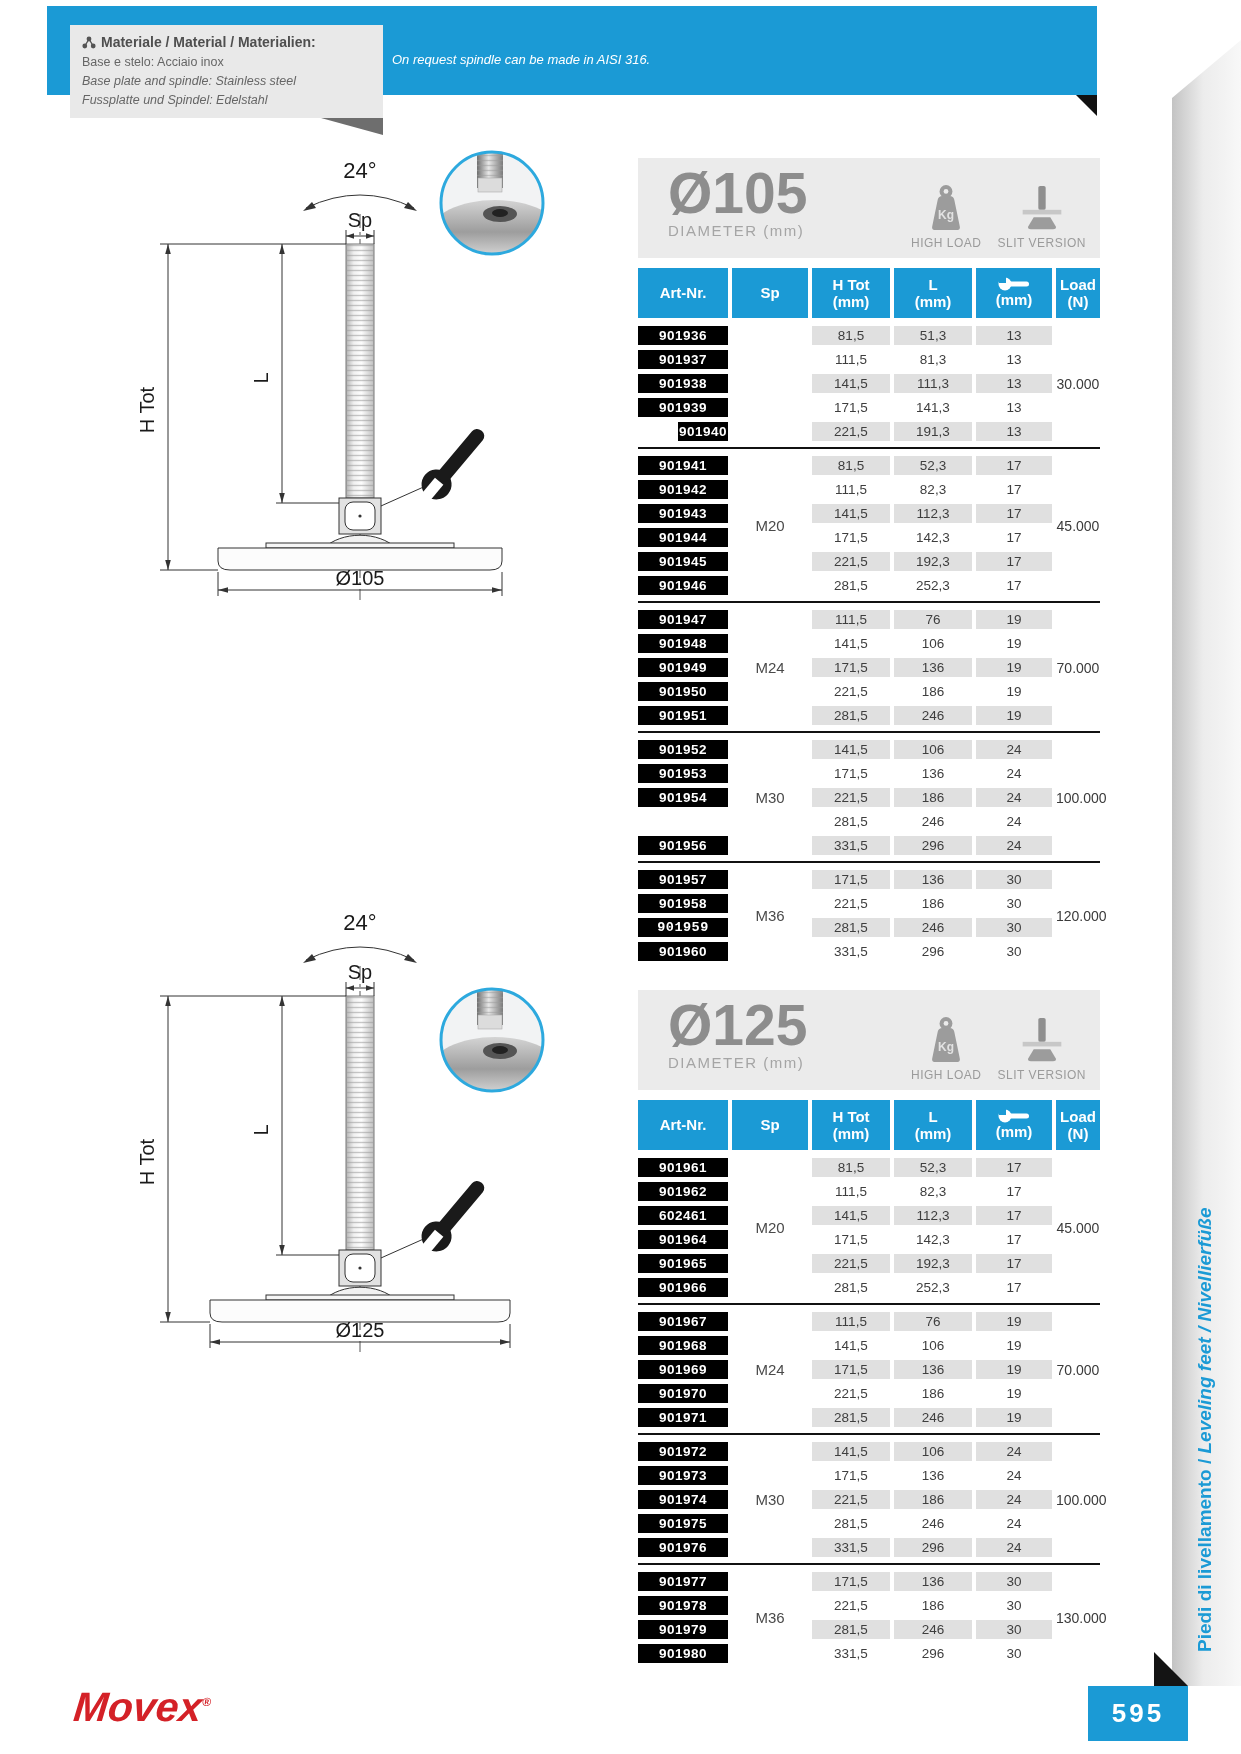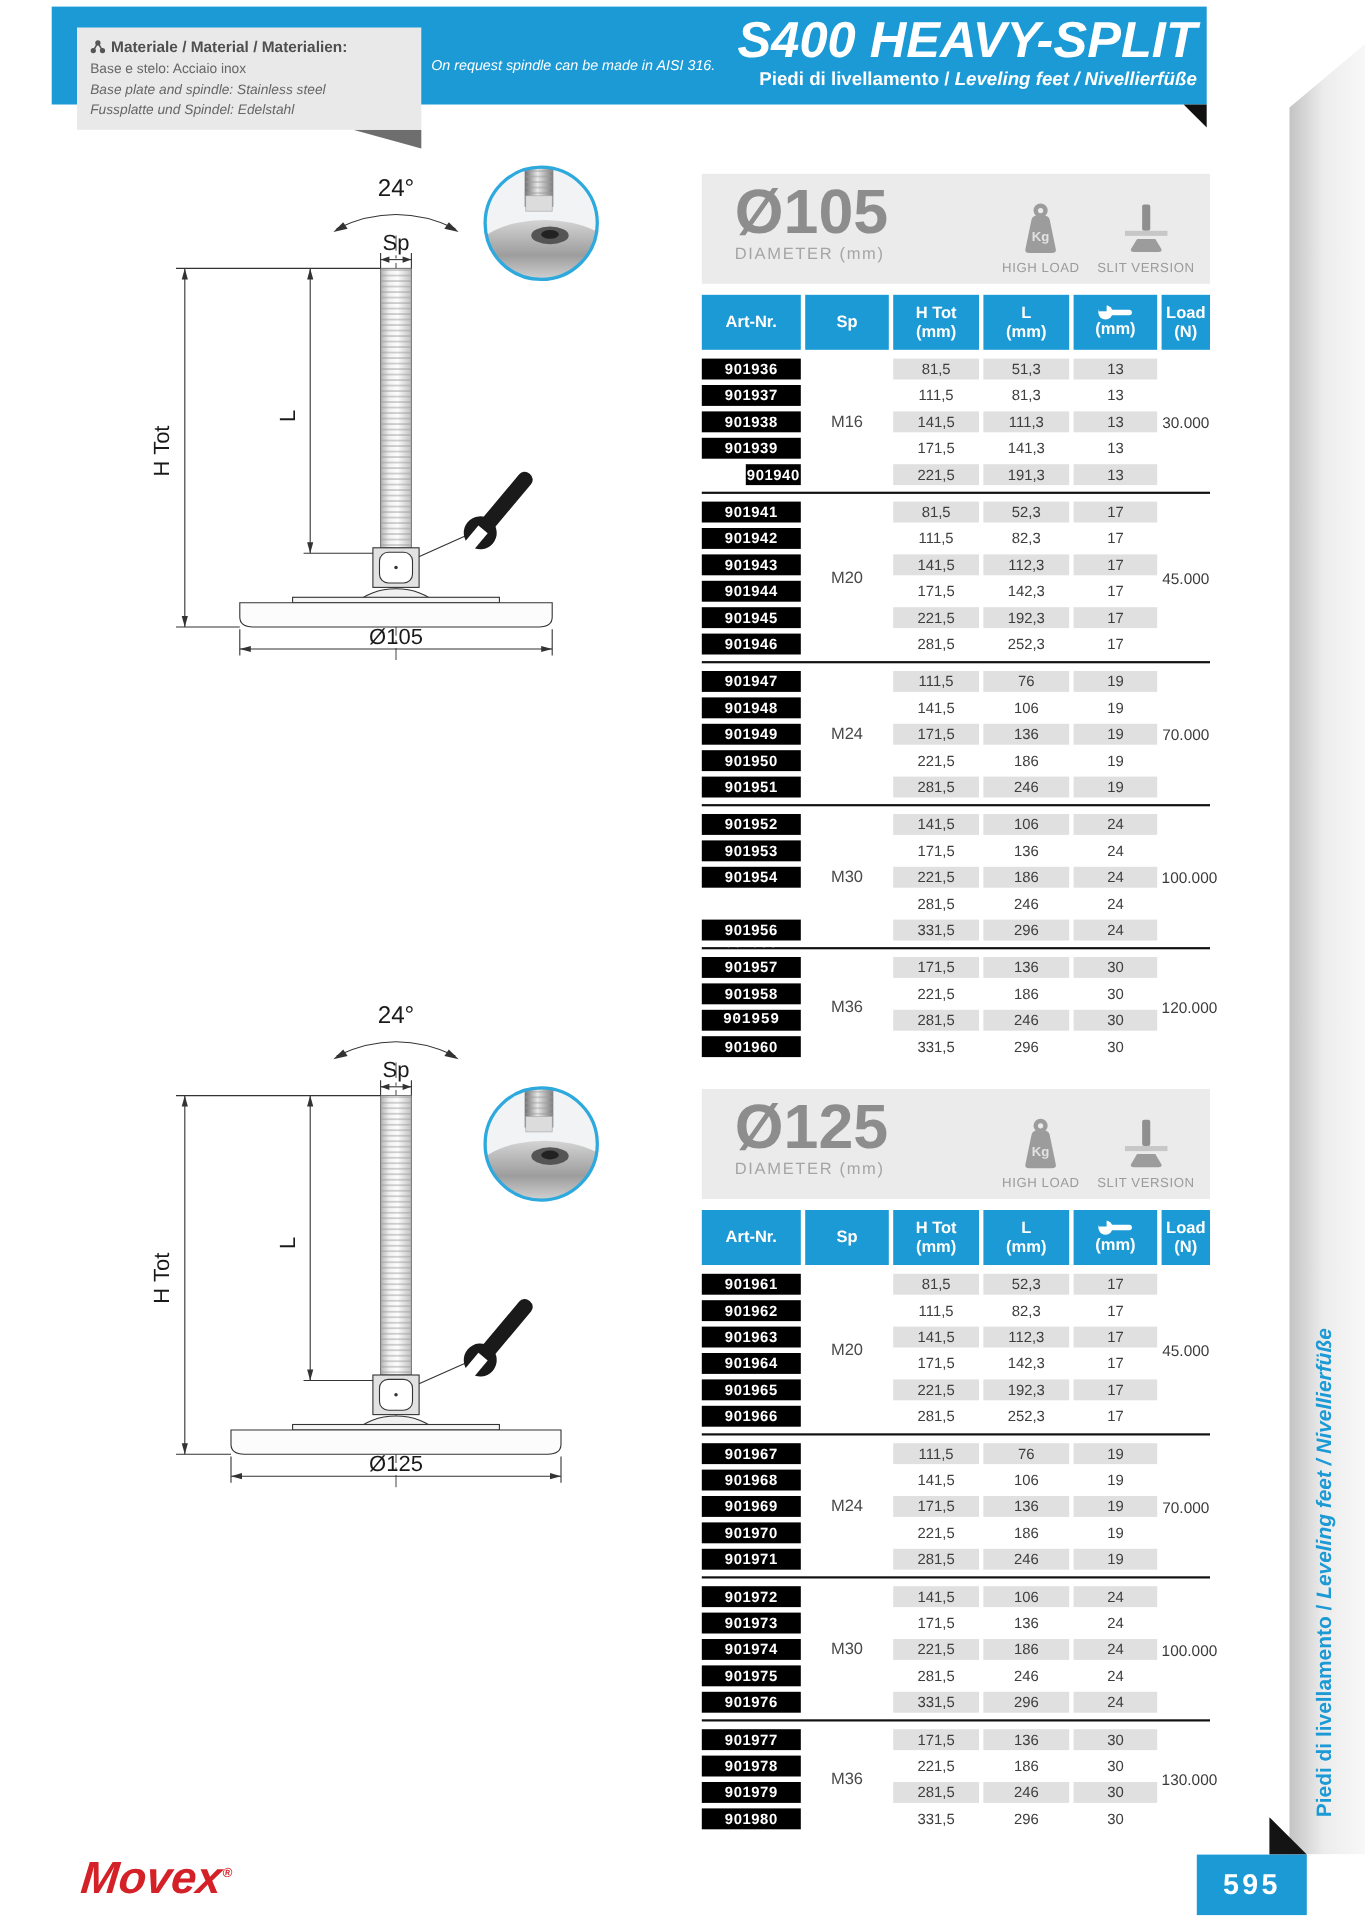--- a/index.html
+++ b/index.html
@@ -110,24 +110,20 @@
       <span>Materiale / Material / Materialien:</span>
     </div>
     <div class="mat-line">Base e stelo: Acciaio inox</div>
     <div class="mat-line it">Base plate and  spindle: Stainless steel</div>
     <div class="mat-line it">Fussplatte und Spindel: Edelstahl</div>
   </div>
   <div class="mat-shadow"></div>
 
   <div class="aisi-note">On request spindle can be made in AISI 316.</div>
 
-  <div class="title-wrap">
-    <div class="s-title"><span>S400</span><span> HEAVY-SPLIT</span></div>
-    <div class="s-subtitle"><span class="sub-b">Piedi di livellamento / </span><span class="sub-i">Leveling feet / </span><span class="sub-i">Nivellierfüße</span></div>
-  </div>
 
   <svg class="drawing" style="left:60px;top:148px;" viewBox="0 0 500 460">
     <g stroke="#444" stroke-width="1" fill="none">
       <line x1="300" y1="66" x2="300" y2="452" stroke-dasharray="14 4 3 4" stroke="#555"></line>
     </g>
     <rect x="286" y="96" width="28" height="254" fill="url(#rodg)" stroke="#777"></rect>
     <rect x="286" y="96" width="28" height="254" fill="url(#thr)" opacity="0.55"></rect>
     <g stroke="#333" stroke-width="1" fill="none">
       <path d="M246,60 Q300,34 354,60"></path>
       <line x1="286" y1="82" x2="286" y2="96"></line>
@@ -323,21 +319,20 @@
         <div class="val shade" style="grid-area: 3 / 4;">111,3</div>
         <div class="val shade" style="grid-area: 3 / 5;">13</div>
         <div class="art" style="grid-area: 4 / 1;">901939</div>
         <div class="val" style="grid-area: 4 / 3;">171,5</div>
         <div class="val" style="grid-area: 4 / 4;">141,3</div>
         <div class="val" style="grid-area: 4 / 5;">13</div>
         <div class="art" style="grid-area: 5 / 1; margin-left: 40px;">901940</div>
         <div class="val shade" style="grid-area: 5 / 3;">221,5</div>
         <div class="val shade" style="grid-area: 5 / 4;">191,3</div>
         <div class="val shade" style="grid-area: 5 / 5;">13</div>
-        <div class="spcell" style="grid-area: 1 / 2 / span 5 / 3;">M16</div>
         <div class="loadcell" style="grid-area: 1 / 6 / span 5 / 7;">30.000</div>
       </div>
       <div class="group-sep"></div>
       <div class="tgroup" style="grid-template-rows: repeat(6, 19px);">
         <div class="art" style="grid-area: 1 / 1;">901941</div>
         <div class="val shade" style="grid-area: 1 / 3;">81,5</div>
         <div class="val shade" style="grid-area: 1 / 4;">52,3</div>
         <div class="val shade" style="grid-area: 1 / 5;">17</div>
         <div class="art" style="grid-area: 2 / 1;">901942</div>
         <div class="val" style="grid-area: 2 / 3;">111,5</div>
@@ -493,21 +488,21 @@
   <div class="tbody" style="top:1158px;">
       <div class="tgroup" style="grid-template-rows: repeat(6, 19px);">
         <div class="art" style="grid-area: 1 / 1;">901961</div>
         <div class="val shade" style="grid-area: 1 / 3;">81,5</div>
         <div class="val shade" style="grid-area: 1 / 4;">52,3</div>
         <div class="val shade" style="grid-area: 1 / 5;">17</div>
         <div class="art" style="grid-area: 2 / 1;">901962</div>
         <div class="val" style="grid-area: 2 / 3;">111,5</div>
         <div class="val" style="grid-area: 2 / 4;">82,3</div>
         <div class="val" style="grid-area: 2 / 5;">17</div>
-        <div class="art" style="grid-area: 3 / 1;">901963</div>
+        <div class="art" style="grid-area: 3 / 1;">602461</div>
         <div class="val shade" style="grid-area: 3 / 3;">141,5</div>
         <div class="val shade" style="grid-area: 3 / 4;">112,3</div>
         <div class="val shade" style="grid-area: 3 / 5;">17</div>
         <div class="art" style="grid-area: 4 / 1;">901964</div>
         <div class="val" style="grid-area: 4 / 3;">171,5</div>
         <div class="val" style="grid-area: 4 / 4;">142,3</div>
         <div class="val" style="grid-area: 4 / 5;">17</div>
         <div class="art" style="grid-area: 5 / 1;">901965</div>
         <div class="val shade" style="grid-area: 5 / 3;">221,5</div>
         <div class="val shade" style="grid-area: 5 / 4;">192,3</div>

